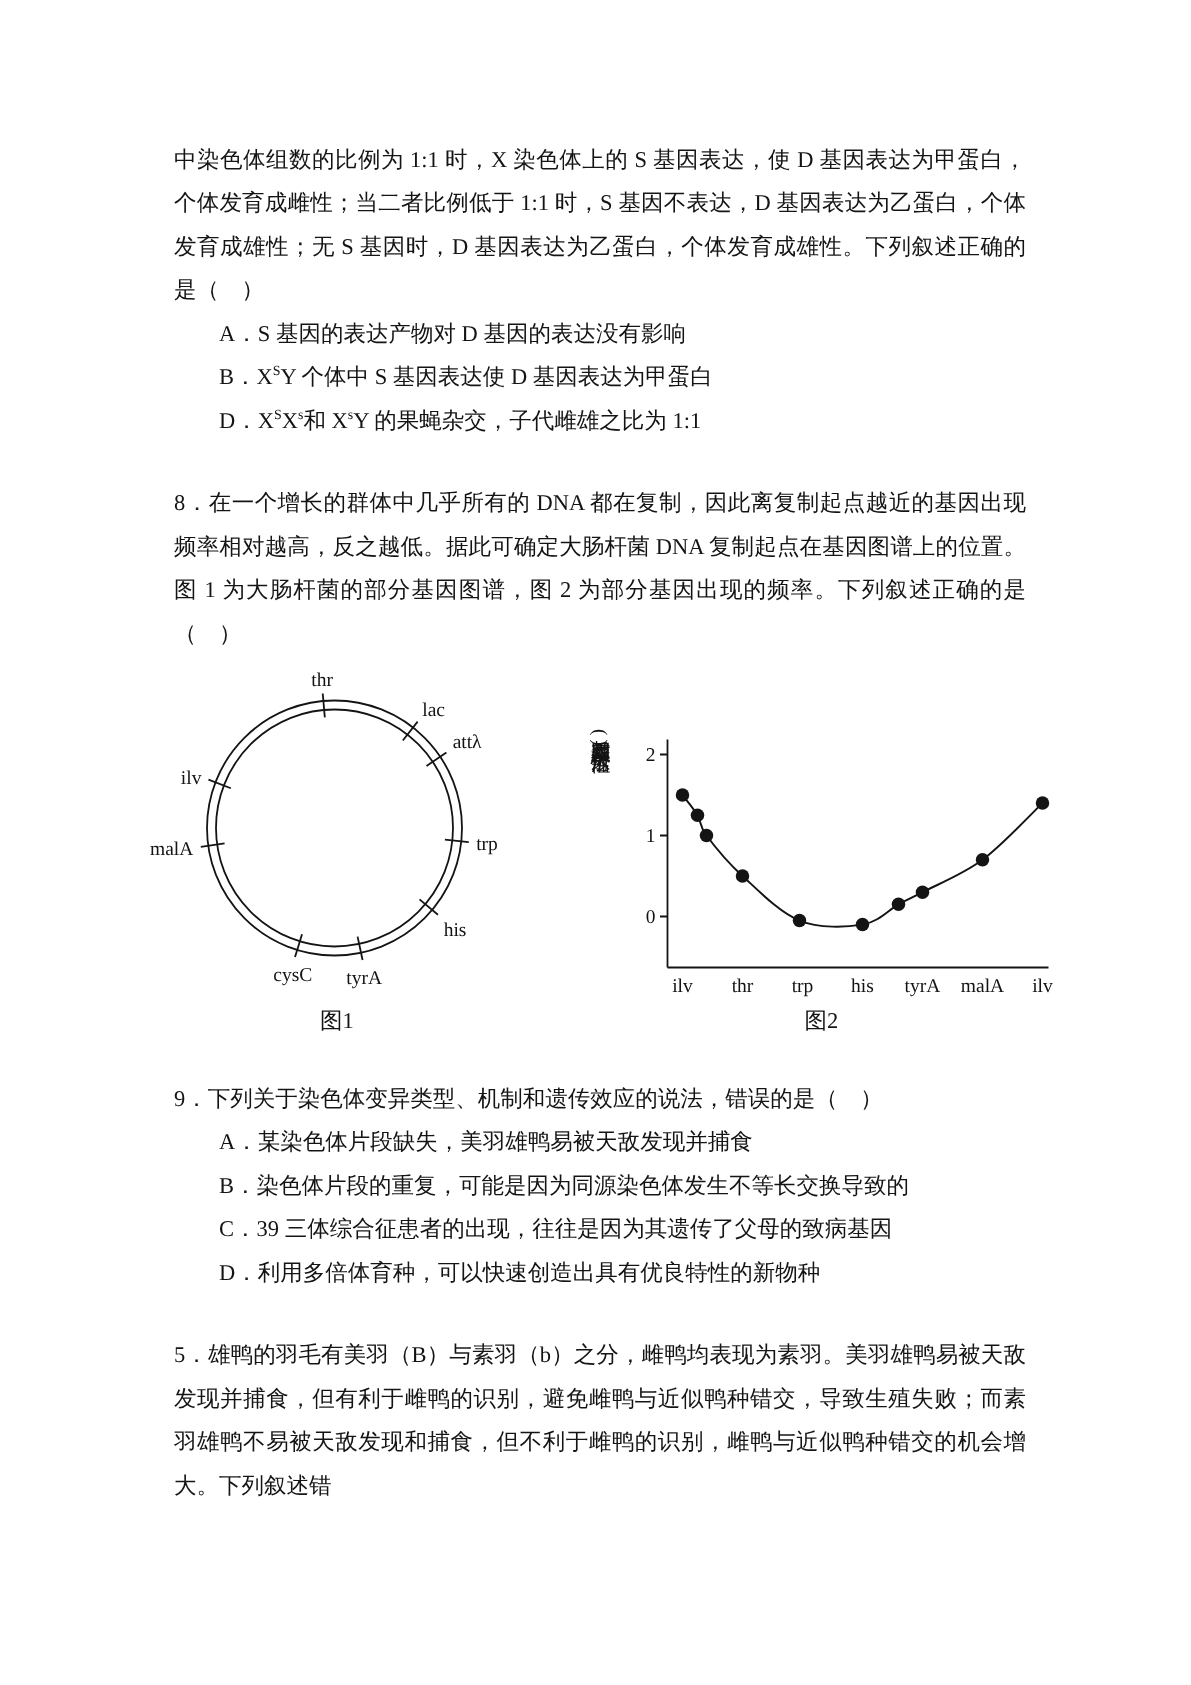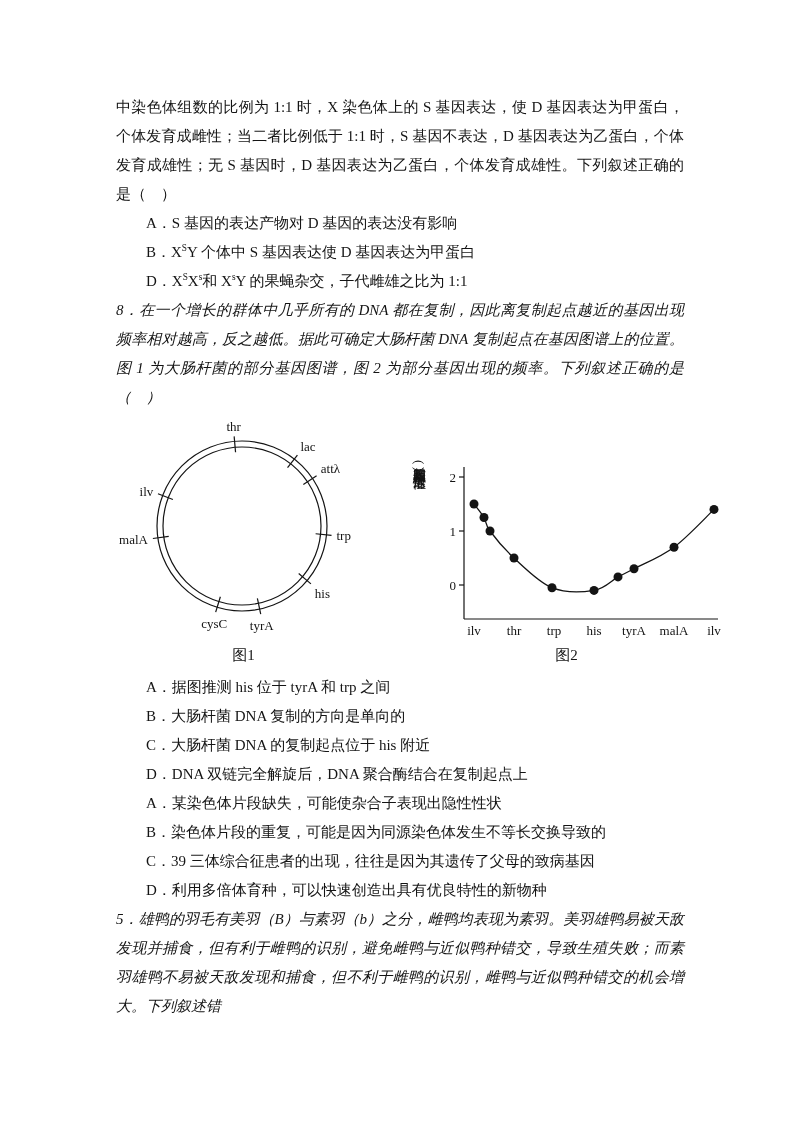--- a/index.html
+++ b/index.html
@@ -10,27 +10,27 @@
     box-sizing: border-box;
     background: #ffffff;
     padding: 93px 110px 30px 116px;
     font-family: "Liberation Serif", "DejaVu Serif", serif;
     font-size: 15px;
     line-height: 29px;
     color: #141414;
     overflow: hidden;
   }
   .para { margin: 0; text-align: justify; }
-  .stem { margin-top: 0; font-style: italic; }
+  .stem { margin-top: 26px; }
   .option { padding-left: 30px; }
   sup { font-size: 0.62em; line-height: 0; }
   .figures {
     display: flex;
     align-items: flex-end;
-    justify-content: flex-start;
+    justify-content: center;
     margin: 4px 0 6px 0;
     gap: 40px;
   }
   figure.figbox { margin: 0; display: flex; flex-direction: column; align-items: center; }
   figcaption { text-align: center; line-height: 24px; font-size: 15px; }
   .fig2-inner { display: flex; align-items: flex-start; }
   .ylabel {
     writing-mode: vertical-rl;
     font-size: 13px;
     line-height: 17px;
@@ -110,30 +110,25 @@
             <circle cx="190" cy="129.9" r="4.5" fill="#141414"></circle>
             <circle cx="206" cy="121.8" r="4.5" fill="#141414"></circle>
             <circle cx="246" cy="100.2" r="4.5" fill="#141414"></circle>
             <circle cx="286" cy="62.400000000000006" r="4.5" fill="#141414"></circle>
           </svg>
       </div>
       <figcaption>图2</figcaption>
     </figure>
   </div>
 
-  <div>
-    <div class="option">A．据图推测 his 位于 tyrA 和 trp 之间</div>
-    <div class="option">B．大肠杆菌 DNA 复制的方向是单向的</div>
-    <div class="option">C．大肠杆菌 DNA 的复制起点位于 his 附近</div>
-    <div class="option">D．DNA 双链完全解旋后，DNA 聚合酶结合在复制起点上</div>
-  </div>
 
+  <p class="para stem">9．下列关于染色体变异类型、机制和遗传效应的说法，错误的是（　）</p>
 
   <div>
-    <div class="option">A．某染色体片段缺失，可能使杂合子表现出隐性性状</div>
+    <div class="option">A．某染色体片段缺失，美羽雄鸭易被天敌发现并捕食</div>
     <div class="option">B．染色体片段的重复，可能是因为同源染色体发生不等长交换导致的</div>
     <div class="option">C．39 三体综合征患者的出现，往往是因为其遗传了父母的致病基因</div>
     <div class="option">D．利用多倍体育种，可以快速创造出具有优良特性的新物种</div>
   </div>
 
   <p class="para stem">5．雄鸭的羽毛有美羽（B）与素羽（b）之分，雌鸭均表现为素羽。美羽雄鸭易被天敌发现并捕食，但有利于雌鸭的识别，避免雌鸭与近似鸭种错交，导致生殖失败；而素羽雄鸭不易被天敌发现和捕食，但不利于雌鸭的识别，雌鸭与近似鸭种错交的机会增大。下列叙述错</p>
 
 </div>
 
 </body></html>

